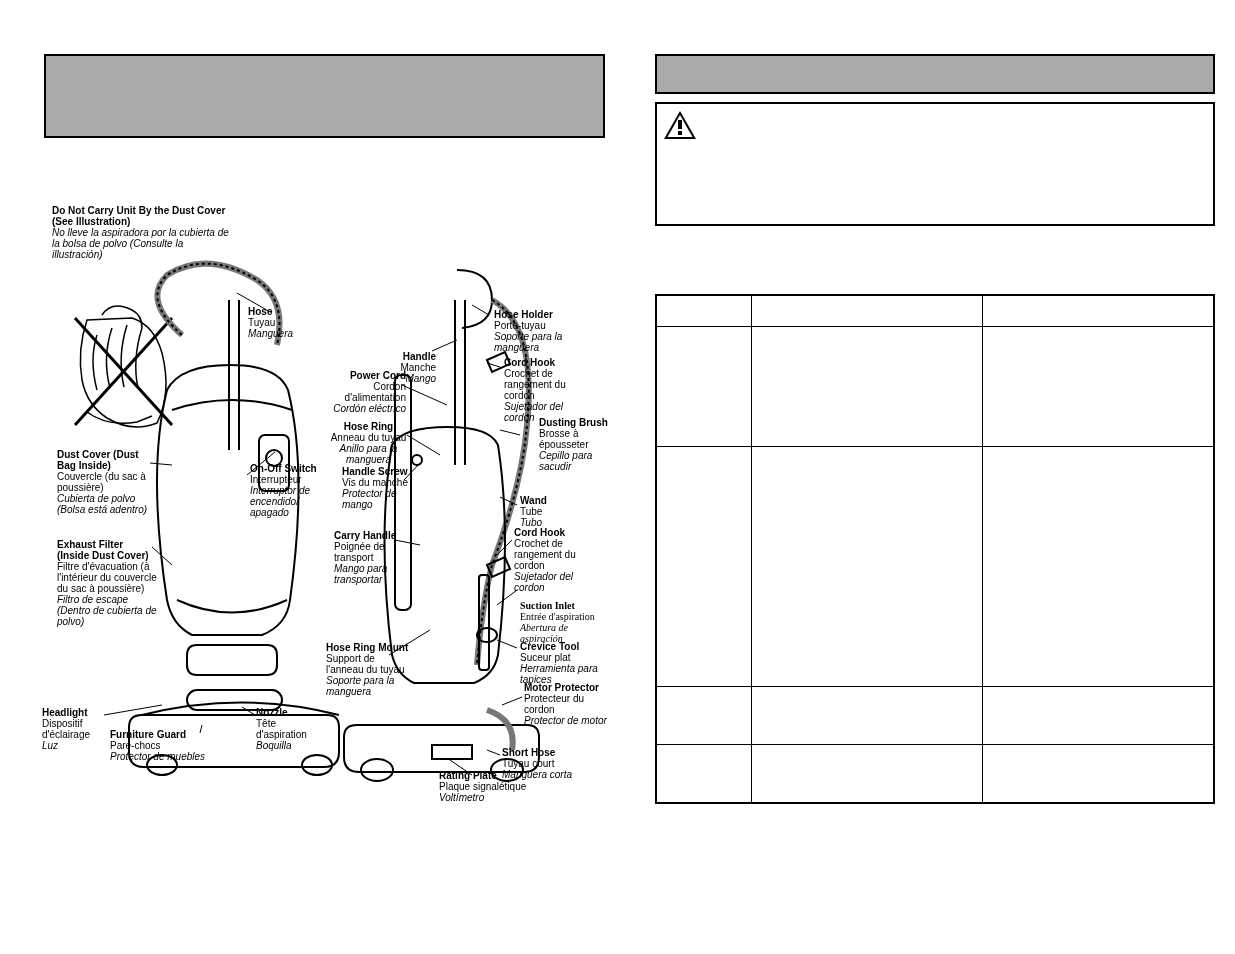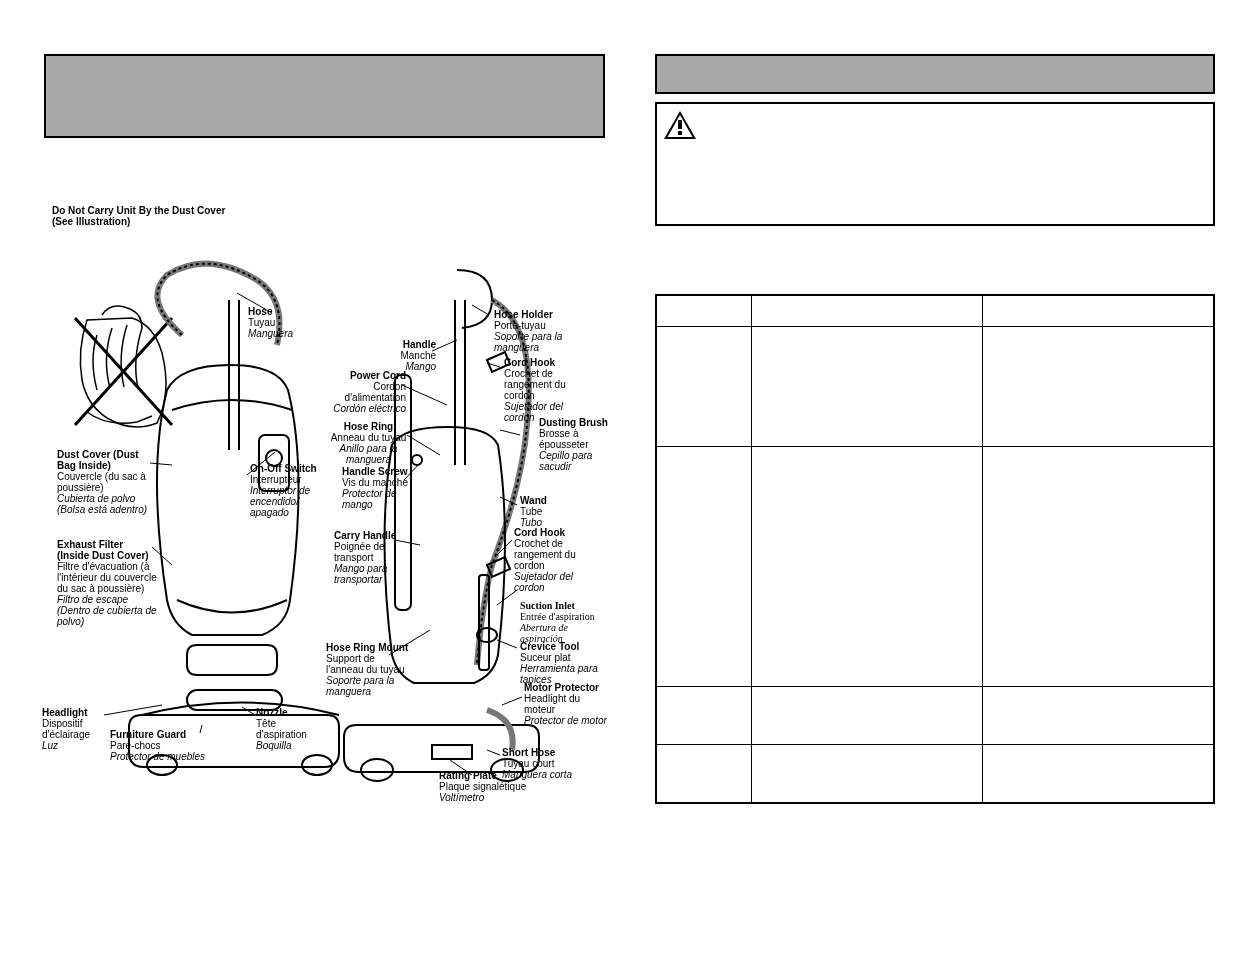--- a/index.html
+++ b/index.html
@@ -107,35 +107,36 @@
           <rect x="95" y="480" width="40" height="14"></rect>
 
           <circle cx="80" cy="195" r="5"></circle>
 
           <ellipse cx="150" cy="370" rx="10" ry="7"></ellipse>
         </g>
       </svg>
 
       <div class="lbl" style="left:10px;top:0px;width:180px;">
         <b>Do Not Carry Unit By the Dust Cover (See Illustration)</b>
+        <span class="es">No lleve la aspiradora por la cubierta de la bolsa de polvo (Consulte la illustración)</span>
       </div>
 
       <div class="lbl" style="left:206px;top:101px;width:70px;">
         <b>Hose</b>
           <span class="fr">Tuyau</span>
           <span class="es">Manguera</span>
       </div>
 
       <div class="lbl" style="left:452px;top:104px;width:95px;">
         <b>Hose Holder</b>
           <span class="fr">Porte-tuyau</span>
           <span class="es">Soporte para la manguera</span>
       </div>
 
-      <div class="lbl" style="left:334px;top:134px;width:60px;text-align:right;">
+      <div class="lbl" style="left:334px;top:146px;width:60px;text-align:right;">
         <b>Handle</b>
           <span class="fr">Manche</span>
           <span class="es">Mango</span>
       </div>
 
       <div class="lbl" style="left:462px;top:152px;width:90px;">
         <b>Cord Hook</b>
           <span class="fr">Crochet de rangement du cordon</span>
           <span class="es">Sujetador del cordon</span>
       </div>
@@ -214,21 +215,21 @@
       </div>
 
       <div class="lbl" style="left:284px;top:437px;width:85px;">
         <b>Hose Ring Mount</b>
           <span class="fr">Support de l'anneau du tuyau</span>
           <span class="es">Soporte para la manguera</span>
       </div>
 
       <div class="lbl" style="left:482px;top:477px;width:85px;">
         <b>Motor Protector</b>
-          <span class="fr">Headlight du moteur</span>
+          <span class="fr">Protecteur du cordon</span>
           <span class="es">Protector de motor</span>
       </div>
 
       <div class="lbl" style="left:0px;top:502px;width:75px;">
         <b>Headlight</b>
           <span class="fr">Dispositif d'éclairage</span>
           <span class="es">Luz</span>
       </div>
 
       <div class="lbl" style="left:214px;top:502px;width:70px;">

